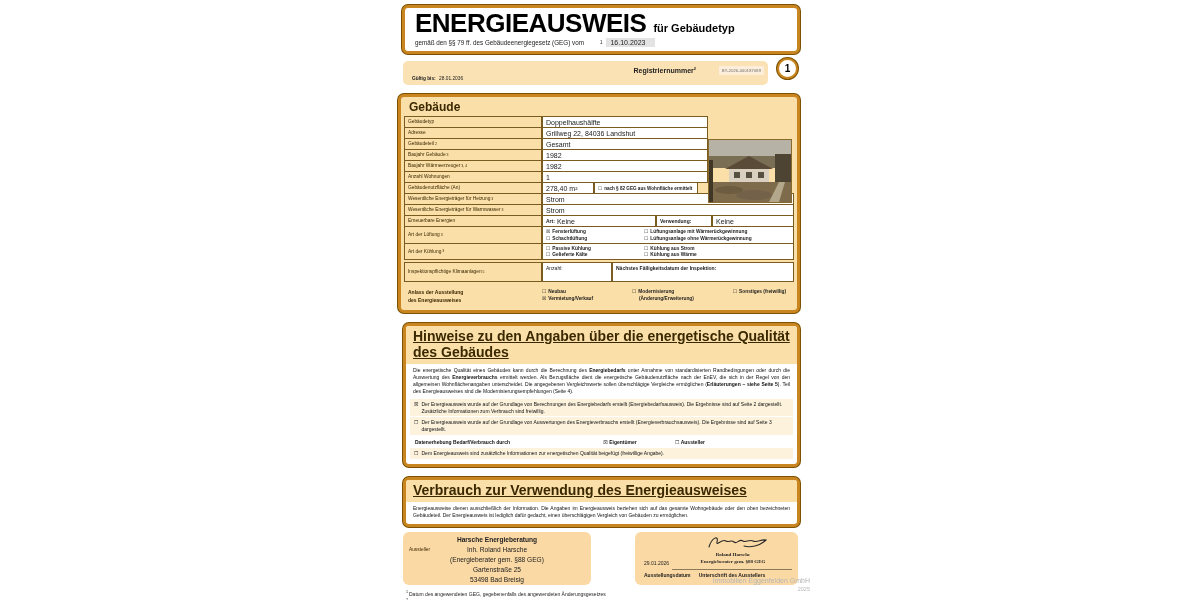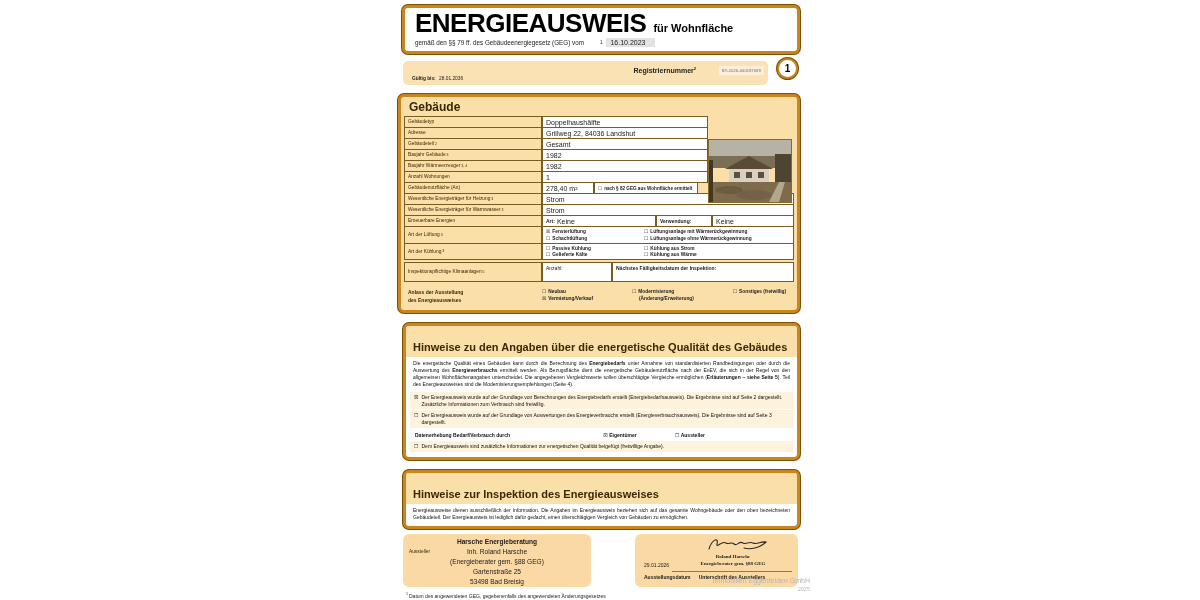--- a/index.html
+++ b/index.html
@@ -52,21 +52,21 @@
   .insp-count { width:70px; flex:none; background:#fff; font-size:5px; align-items:flex-start; padding-top:2px; min-height:20px; }
   .insp-due { flex:1; background:#fff; font-size:5px; font-weight:bold; align-items:flex-start; padding-top:2px; min-height:20px; }
   .anlass-row { display:flex; margin-top:5px; padding:2px 4px 1px; }
   .anlass-label { width:134px; flex:none; font-size:5px; font-weight:bold; color:#3a2800; line-height:1.45; }
   .anlass-opts { display:flex; flex:1; justify-content:space-between; padding-right:4px; }
   .anlass-col { display:flex; flex-direction:column; gap:1.5px; }
   .opt-sub { font-size:4.8px; font-weight:bold; color:#222; padding-left:7px; }
 
   
   .hint-box { margin:10px 4px 0 7px; background:#fff; overflow:hidden; }
-  .hint-title { background:#fbdfa8; font-size:11px; font-weight:bold; color:#3a2800; padding:15px 7px 4px; }
+  .hint-title { background:#fbdfa8; font-size:14px; font-weight:bold; color:#3a2800; padding:2px 7px 4px;text-decoration:underline; }
   .hint-body { padding:3px 7px 3px; font-size:5px; line-height:1.4; text-align:justify; color:#111; }
   .hint-item { display:flex; gap:3px; margin:1px 4px 0; padding:2px 4px; font-size:5px; line-height:1.35;
                background:#fdf2dc; color:#111; text-align:left; }
   .hint-item .bx { flex:none; }
   .survey { display:flex; padding:4px 9px 2px; font-size:5px; font-weight:bold; color:#111; }
   .survey .s-label { width:150px; }
   .survey .s-opt1 { width:110px; text-align:center; }
   .use-body { padding:3px 7px 5px; font-size:5px; line-height:1.45; text-align:justify; color:#111; }
   b { font-weight:bold; }
 
@@ -95,21 +95,21 @@
 </style>
 </head>
 <body>
 
 <div class="page">
   <div class="doc">
 
     <div class="header-box frame">
       <div class="title-row">
         <span class="main-title">ENERGIEAUSWEIS</span>
-        <span class="main-sub">für Wohnfläche</span>
+        <span class="main-sub">für Gebäudetyp</span>
       </div>
       <div class="law-row">
         <span>gemäß den §§ 79 ff. des Gebäudeenergiegesetz (GEG) vom</span>
         <sup class="law-sup">1</sup>
         <span class="law-date">16.10.2023</span>
       </div>
     </div>
 
     <div class="reg-bar">
       <div class="valid">
@@ -307,21 +307,21 @@
         <span class="s-opt1"><span class="bx">☒</span> <span>Eigentümer</span></span>
         <span><span class="bx">☐</span> <span>Aussteller</span></span>
       </div>
       <div class="hint-item" style="margin-bottom:5px;">
         <span class="bx">☐</span>
         <span>Dem Energieausweis sind zusätzliche Informationen zur energetischen Qualität beigefügt (freiwillige Angabe).</span>
       </div>
     </div>
 
     <div class="hint-box frame">
-      <div class="hint-title">Hinweise zur Inspektion des Energieausweises</div>
+      <div class="hint-title">Verbrauch zur Verwendung des Energieausweises</div>
       <div class="use-body">Energieausweise dienen ausschließlich der Information. Die Angaben im Energieausweis beziehen sich auf das gesamte Wohngebäude oder den oben bezeichneten Gebäudeteil. Der Energieausweis ist lediglich dafür gedacht, einen überschlägigen Vergleich von Gebäuden zu ermöglichen.</div>
     </div>
 
     <div class="issuer-row">
       <div class="iss-left">
         <div class="iss-label">Aussteller</div>
         <div class="iss-block">
           <div class="iss-company">Harsche Energieberatung</div>
           <div>Inh. Roland Harsche</div>
           <div>(Energieberater gem. §88 GEG)</div>

